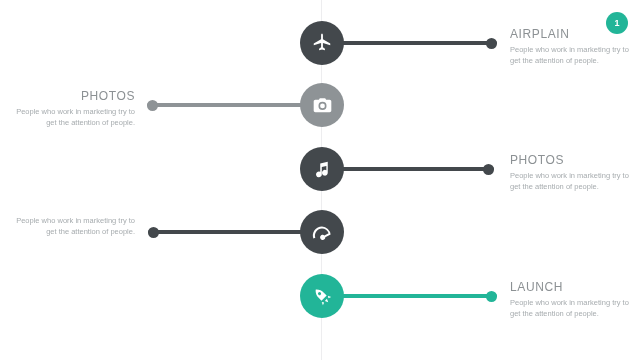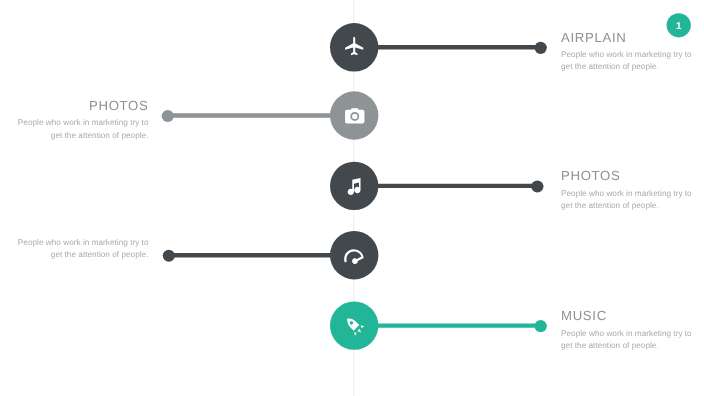--- a/index.html
+++ b/index.html
@@ -184,19 +184,19 @@
         <div class="circle" style="background:#22b598;">
           <span>
             <svg width="22" height="22" viewBox="0 0 24 24">
               <g transform="rotate(-45 12 12)">
                 <path fill="#ffffff" d="M12 2.2c2.6 2.2 4 5.3 4 8.6v4.4h-8v-4.4c0-3.3 1.4-6.4 4-8.6zm0 4.3a1.7 1.7 0 1 0 0 3.4 1.7 1.7 0 0 0 0-3.4zM7.2 16.4l-1.6 3.4 3.1-1.2zm9.6 0l-1.5 2.2 3.1 1.2zM10.4 18h3.2l-1.6 3.6z"></path>
               </g>
             </svg>
           </span>
         </div>
         <div class="txt right">
-          <p class="ttl">MUSIC</p>
+          <p class="ttl">LAUNCH</p>
           <p class="desc">People who work in marketing try to get the attention of people.</p>
         </div>
       </div>
     </div>
   <div class="badge">1</div>
 </div>
 
 </body></html>

